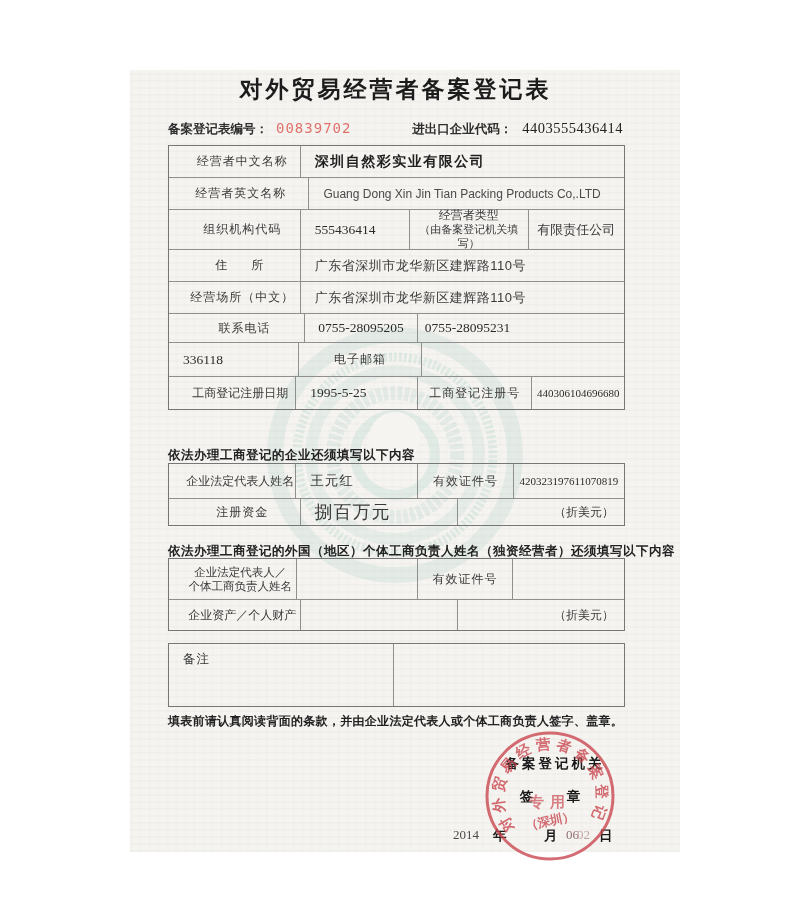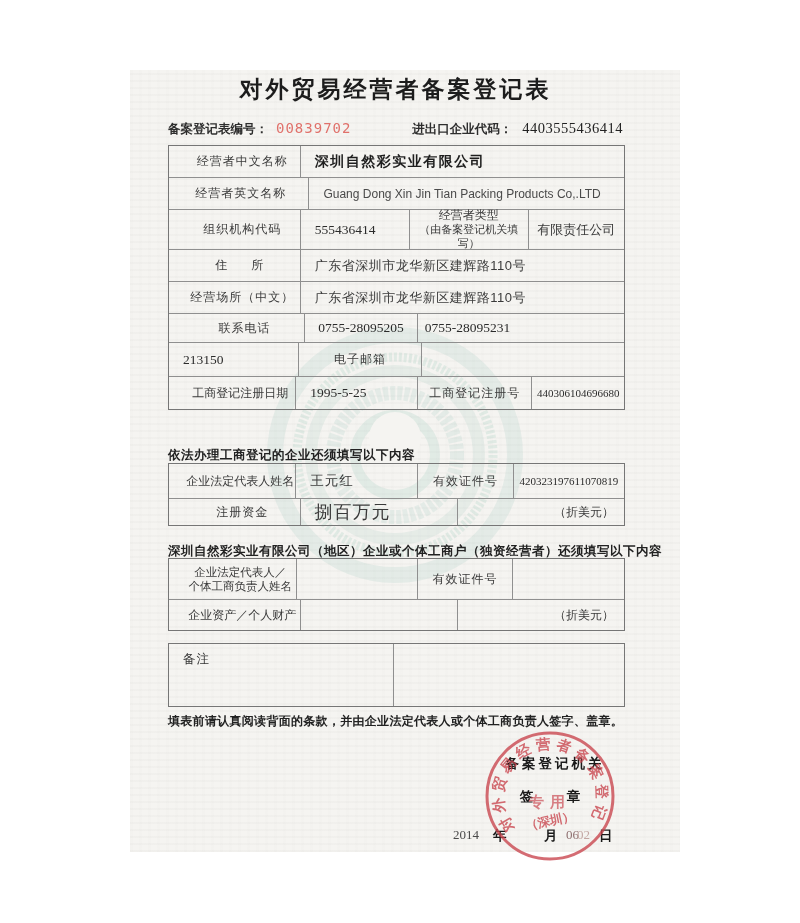--- a/index.html
+++ b/index.html
@@ -118,21 +118,21 @@
       <div class="row" style="height:31px;">
         <div class="c lab" style="width:119px;">经营场所（中文）</div>
         <div class="c vleft" style="width:336px;font-size:13px;letter-spacing:0.5px;">广东省深圳市龙华新区建辉路110号</div>
       </div>
       <div class="row" style="height:28px;">
         <div class="c lab" style="width:119px;">联系电话</div>
         <div class="c num" style="width:113px;">0755-28095205</div>
         <div class="c num" style="width:100px;">0755-28095231</div>
       </div>
       <div class="row" style="height:33px;">
-        <div class="c vleft num" style="width:113px;">213150</div>
+        <div class="c vleft num" style="width:113px;">336118</div>
         <div class="c lab" style="width:123px;">电子邮箱</div>
         <div class="c num" style="width:100px;"></div>
       </div>
       <div class="row" style="height:32px;">
         <div class="c lab" style="width:119px;letter-spacing:0;">工商登记注册日期</div>
         <div class="c vleft num" style="width:113px;">1995-5-25</div>
         <div class="c lab" style="width:123px;">工商登记注册号</div>
         <div class="c num-sm" style="width:100px;">440306104696680</div>
       </div>
     </div>
@@ -145,21 +145,21 @@
         <div class="c lab" style="width:103px;">有效证件号</div>
         <div class="c num-sm" style="width:120px;">420323197611070819</div>
       </div>
       <div class="row" style="height:26px;">
         <div class="c lab" style="width:119px;">注册资金</div>
         <div class="c vleft" style="width:163px;font-size:18px;letter-spacing:1px;">捌百万元</div>
         <div class="c usd" style="width:173px;">（折美元）</div>
       </div>
     </div>
 
-    <div class="heading" style="top:473px;">深圳自然彩实业有限公司（地区）企业或个体工商户（独资经营者）还须填写以下内容</div>
+    <div class="heading" style="top:473px;">依法办理工商登记的外国（地区）个体工商负责人姓名（独资经营者）还须填写以下内容</div>
     <div class="tbl" style="top:488px;">
       <div class="row" style="height:40px;">
         <div class="c lab two-line" style="width:119px;font-size:11.5px;letter-spacing:0;">
           <span>企业法定代表人／</span>
           <span>个体工商负责人姓名</span>
         </div>
         <div class="c" style="width:113px;"></div>
         <div class="c lab" style="width:103px;">有效证件号</div>
         <div class="c" style="width:120px;"></div>
       </div>

